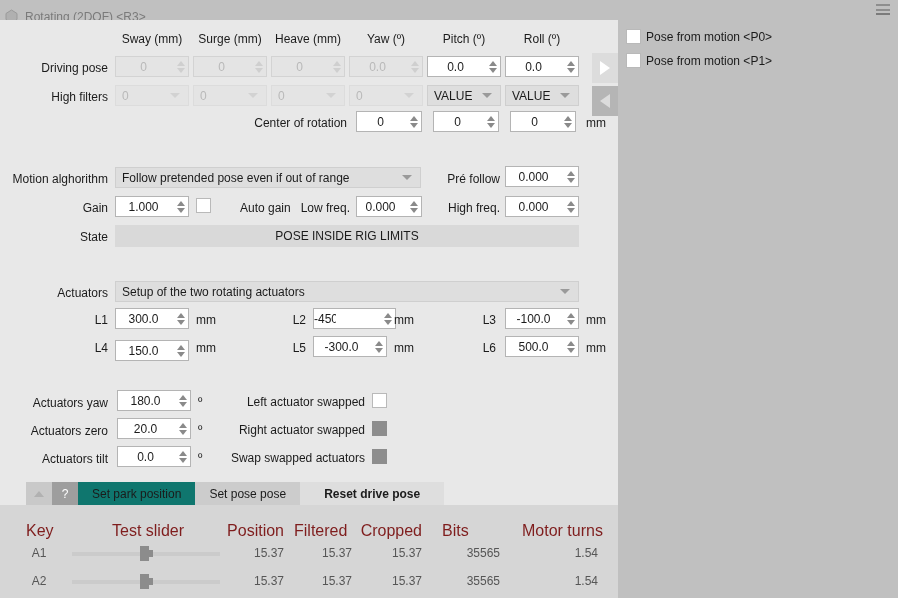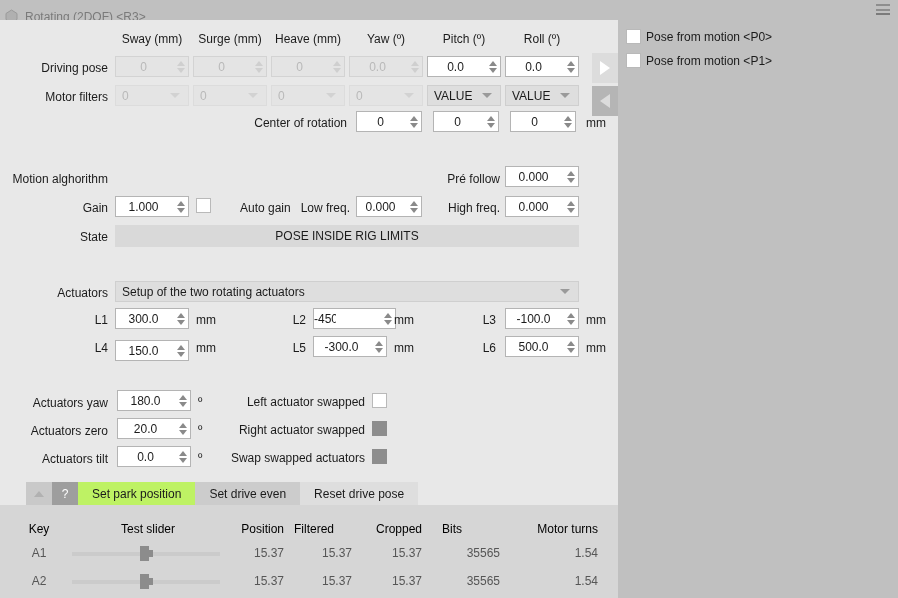--- a/index.html
+++ b/index.html
@@ -110,30 +110,30 @@
   .tri-right { width:0;height:0;border-top:7px solid transparent;border-bottom:7px solid transparent;border-left:10px solid #ffffff; }
   .tri-left  { width:0;height:0;border-top:7px solid transparent;border-bottom:7px solid transparent;border-right:10px solid #dcdcdc; }
 
   
   .btnstrip { position:absolute; left:26px; top:482px; height:24px; display:flex; }
   .btn { height:24px; display:flex; align-items:center; justify-content:center;
          font-size:12px; white-space:nowrap; }
   .btn.collapse { width:26px; background:#c9c9c9; }
   .btn.collapse .up-tri { width:0;height:0;border-left:5px solid transparent;border-right:5px solid transparent;border-bottom:6px solid #b1b1b1; }
   .btn.help { width:26px; background:#9e9e9e; color:#ffffff; }
-  .btn.b1 { background:#bef264; padding:0 14px; }
+  .btn.b1 { background:#0f766e; padding:0 14px; }
   .btn.b2 { background:#cccccc; padding:0 14px; }
-  .btn.b3 { background:#dedede; padding:0 14px; }
+  .btn.b3 { background:#dedede; padding:0 24px;font-weight:bold; }
 
   
   .table {
     position:absolute; left:0; top:505px; width:618px; height:93px;
     background:#d6d6d6;
   }
-  .th { position:absolute; font-size:12px; color:#000000; white-space:nowrap; }
+  .th { position:absolute; font-size:16px; color:#7f1d1d; white-space:nowrap; }
   .td { position:absolute; font-size:12px; color:#565656; white-space:nowrap; }
   .slider { position:absolute; height:21px; }
   .slider .track { position:absolute; top:9px; left:0; width:100%; height:4px; background:#cbcbcb; }
   .slider .thumb { position:absolute; top:3px; width:9px; height:15px; background:#8c8c8c; }
   .slider .thumb:after { content:""; position:absolute; left:9px; top:4px; width:4px; height:7px; background:#8c8c8c; }
 
   
   .rightpane { position:absolute; left:618px; top:20px; width:280px; height:578px; background:#c0c0c0; }
 </style>
 </head>
@@ -207,21 +207,21 @@
       </span>
   </div>
   <div class="spin" style="left:505px; top:36px; width:74px;">
     <span class="val">0.0</span>
     <span class="arrows">
         <i class="up"></i>
         <i class="dn"></i>
       </span>
   </div>
 
-  <div class="lbl r" style="left:0px; top:70px; width:108px;">Motor filters</div>
+  <div class="lbl r" style="left:0px; top:70px; width:108px;">High filters</div>
 
   <div class="combo disabled" style="left:115px; top:65px; width:74px;">
     <span class="ctext">0</span>
     <span class="carrow"></span>
   </div>
   <div class="combo disabled" style="left:193px; top:65px; width:74px;">
     <span class="ctext">0</span>
     <span class="carrow"></span>
   </div>
   <div class="combo disabled" style="left:271px; top:65px; width:74px;">
@@ -266,20 +266,24 @@
   <div class="spin" style="left:510px; top:91px; width:66px;">
     <span class="val">0</span>
     <span class="arrows">
         <i class="up"></i>
         <i class="dn"></i>
       </span>
   </div>
   <div class="lbl" style="left:586px; top:96px;">mm</div>
 
   <div class="lbl r" style="left:0px; top:152px; width:108px;">Motion alghorithm</div>
+  <div class="combo" style="left:115px; top:147px; width:306px;">
+    <span class="ctext">Follow pretended pose even if out of range</span>
+    <span class="carrow"></span>
+  </div>
   <div class="lbl r" style="left:428px; top:152px; width:72px;">Pré follow</div>
   <div class="spin" style="left:505px; top:146px; width:74px;">
     <span class="val">0.000</span>
     <span class="arrows">
         <i class="up"></i>
         <i class="dn"></i>
       </span>
   </div>
 
   <div class="lbl r" style="left:0px; top:181px; width:108px;">Gain</div>
@@ -418,21 +422,21 @@
   <div class="cbx filled" style="left:372px; top:429px;"></div>
 
 </div>
 
 <div class="btnstrip">
   <div class="btn collapse">
     <span class="up-tri"></span>
   </div>
   <div class="btn help">?</div>
   <div class="btn b1">Set park position</div>
-  <div class="btn b2">Set drive even</div>
+  <div class="btn b2">Set pose pose</div>
   <div class="btn b3">Reset drive pose</div>
 </div>
 
 <div class="table">
   <div class="th" style="left:26px; top:17px; width:26px; text-align:center;">Key</div>
   <div class="th" style="left:96px; top:17px; width:104px; text-align:center;">Test slider</div>
   <div class="th" style="left:222px; top:17px; width:62px; text-align:right;">Position</div>
   <div class="th" style="left:294px; top:17px; width:58px; text-align:left;">Filtered</div>
   <div class="th" style="left:360px; top:17px; width:62px; text-align:right;">Cropped</div>
   <div class="th" style="left:442px; top:17px; width:58px; text-align:left;">Bits</div>

